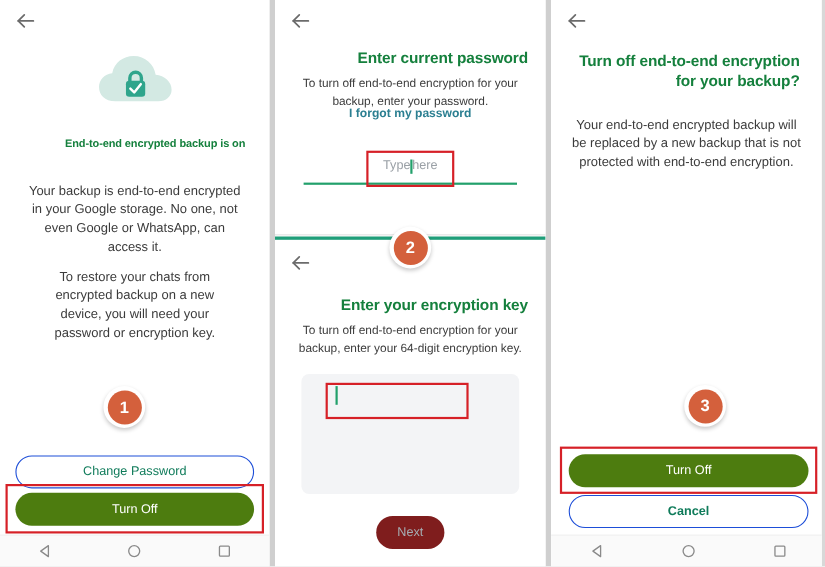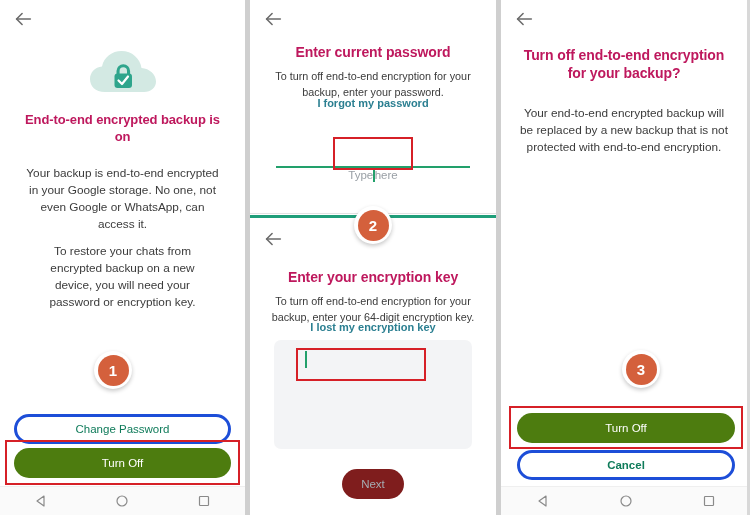--- a/index.html
+++ b/index.html
@@ -43,23 +43,23 @@
     width: 26px;
     height: 26px;
     cursor: pointer;
   }
   .back-arrow svg { display: block; }
 
   
   .title {
     position: absolute;
     left: 0; right: 0;
-    text-align: center;
+    text-align: right;
     font-weight: bold;
-    color: #be185d;
+    color: #15803d;
     line-height: 1.28;
     letter-spacing: -0.1px;
   }
   .body-text {
     position: absolute;
     left: 0; right: 0;
     text-align: center;
     color: #3b3b3b;
     line-height: 1.45;
   }
@@ -121,21 +121,21 @@
     box-sizing: border-box;
   }
   .btn-primary {
     background: #4d7c0f;
     color: #ffffff;
     text-align: right;
   }
   .btn-outline {
     background: #ffffff;
     color: #0f7b5a;
-    border: 3px solid #1d4ed8;
+    border: 1px solid #1d4ed8;
   }
   .btn-disabled {
     background: #7f1d1d;
     color: #a5adb3;
     cursor: default;
   }
 
   
   .annot-box {
     position: absolute;
@@ -234,21 +234,21 @@
 
       <div class="cloud-icon" style="top:48px;">
         <svg width="72" height="48" viewBox="0 0 72 48">
           <path d="M18 44 C8 44 3 38 3 31 C3 24.5 8 19 15 18.5 C17 9 25 3 34.5 3 C45 3 53 10.5 54.5 20 C62.5 20.5 69 26.5 69 33.5 C69 39.5 64 44 57 44 Z" fill="#d3e9e3"></path>
           <path d="M29.5 23 a6.8 6.8 0 0 1 13.6 0 v3.5 h-3.1 v-3.5 a3.7 3.7 0 0 0 -7.4 0 v3.5 h-3.1 z" fill="#2fa58c"></path>
           <rect x="27.5" y="25.5" width="17.5" height="14.5" rx="3" fill="#2fa58c"></rect>
           <polyline points="31.5,32.5 35,36 41,28.5" fill="none" stroke="#ffffff" stroke-width="2.2" stroke-linecap="round" stroke-linejoin="round"></polyline>
         </svg>
       </div>
 
-      <div class="title" style="top:112px;font-size:13px;padding:0 22px;">End-to-end encrypted backup is on</div>
+      <div class="title" style="top:126px;font-size:10px;padding:0 22px;">End-to-end encrypted backup is on</div>
 
       <div class="body-text" style="top:165px;font-size:11.8px;padding:0 22px;">Your backup is end-to-end encrypted in your Google storage. No one, not even Google or WhatsApp, can access it.</div>
 
       <div class="body-text" style="top:243px;font-size:11.8px;padding:0 36px;">To restore your chats from encrypted backup on a new device, you will need your password or encryption key.</div>
 
       <div class="step-badge" style="left:94px;top:351px;">
         <div class="step-badge-disc">1</div>
       </div>
 
       <div class="btn btn-outline" style="left:14px;top:414px;width:217px;">Change Password</div>
@@ -288,21 +288,21 @@
       </div>
 
       <div class="title" style="top:44px;font-size:14px;padding:0 16px;">Enter current password</div>
 
       <div class="body-text" style="top:69px;font-size:10.8px;padding:0 22px;">To turn off end-to-end encryption for your backup, enter your password.</div>
 
       <div class="link-text" style="top:97px;font-size:11px;">I forgot my password</div>
 
       <div class="pw-underline" style="left:26px;top:166px;width:194px;"></div>
 
-      <div class="pw-placeholder" style="left:70px;top:164px;width:106px;height:22px;">
+      <div class="pw-placeholder" style="left:70px;top:140px;width:106px;height:22px;">
         <span>Type</span>
           <span class="caret"></span>
           <span>here</span>
       </div>
 
       <div class="annot-box" style="left:83px;top:137px;width:80px;height:33px;"></div>
 
       <div class="sub-divider" style="left:0;top:213px;width:246px;"></div>
       <div class="green-divider" style="left:0;top:215px;width:246px;"></div>
 
@@ -314,21 +314,20 @@
       </div>
 
       <div class="step-badge" style="left:104px;top:206px;">
         <div class="step-badge-disc">2</div>
       </div>
 
       <div class="title" style="top:269px;font-size:14px;padding:0 16px;">Enter your encryption key</div>
 
       <div class="body-text" style="top:294px;font-size:10.8px;padding:0 16px;">To turn off end-to-end encryption for your backup, enter your 64-digit encryption key.</div>
 
-      <div class="link-text" style="top:321px;font-size:11px;">I lost my encryption key</div>
 
       <div class="key-field-bg" style="left:24px;top:340px;width:198px;height:109px;"></div>
 
       <div class="key-caret" style="left:55px;top:351px;"></div>
 
       <div class="annot-box" style="left:46px;top:348px;width:130px;height:33px;"></div>
 
       <div class="btn btn-disabled" style="left:92px;top:469px;width:62px;">Next</div>
     </div>
   </div>

